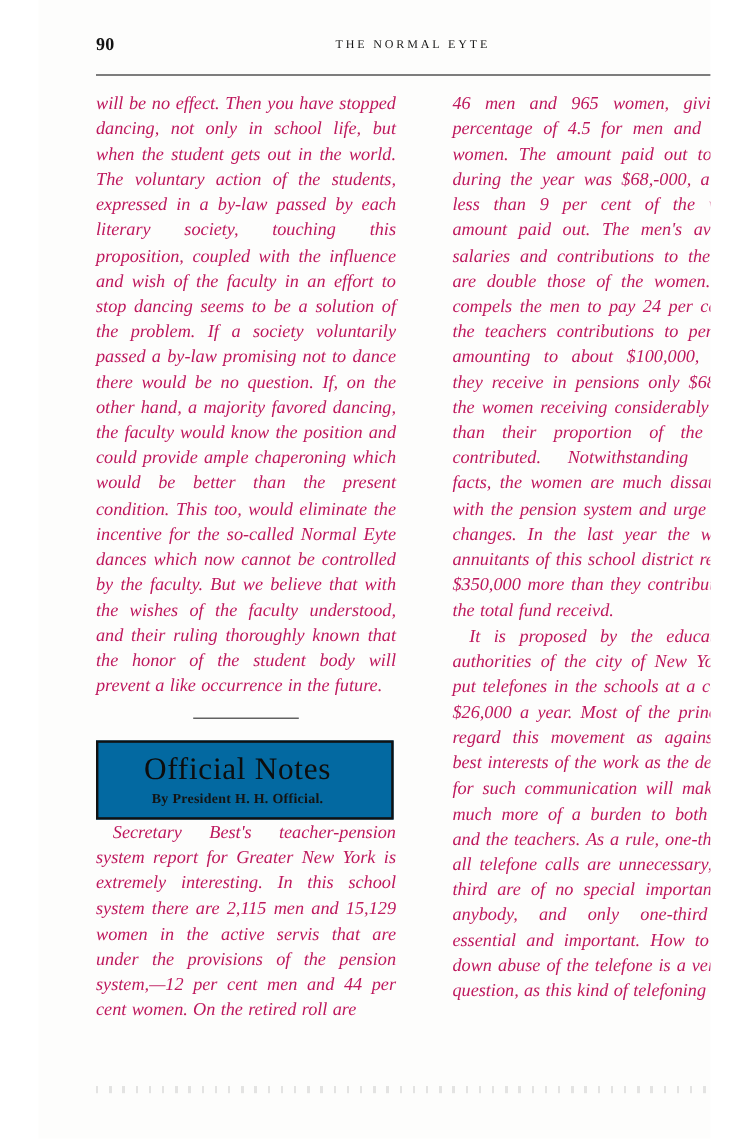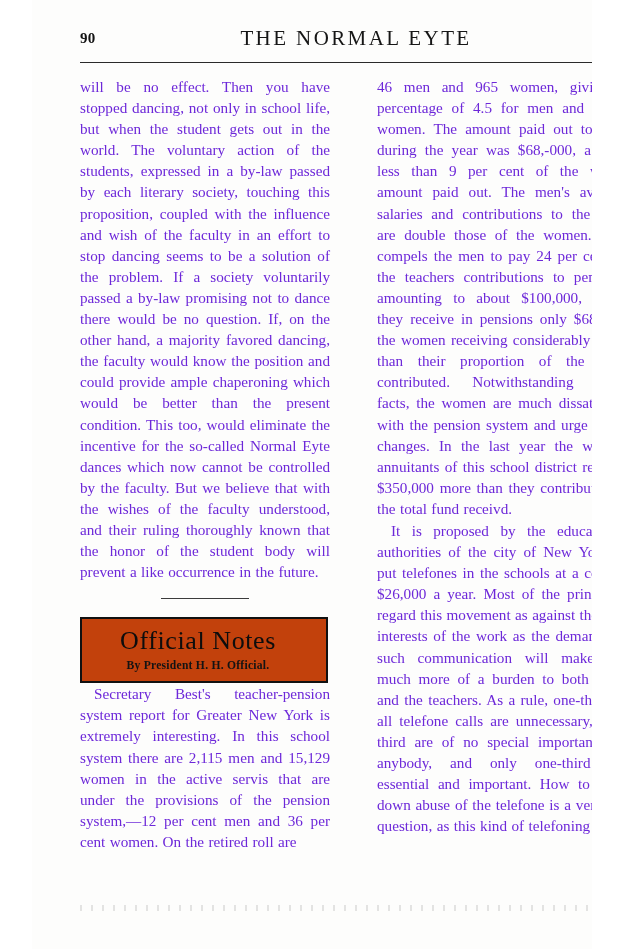--- a/index.html
+++ b/index.html
@@ -34,25 +34,25 @@
     left: 0;
     top: 0;
     font-size: 15px;
     font-weight: bold;
     letter-spacing: 0.2px;
     color: #131313;
     line-height: 20px;
   }
   .head-title {
     position: absolute;
-    left: 12px;
+    left: 0;
     top: 0;
     width: 528px;
     text-align: center;
-    font-size: 21px;
+    font-size: 10px;
     letter-spacing: 2.4px;
     color: #161616;
     line-height: 20px;
   }
   .head-rule {
     position: absolute;
     left: 48px;
     top: 62px;
     width: 530px;
     height: 1px;
@@ -73,24 +73,25 @@
   }
   .col-left  { left: 0px; }
   .col-right { left: 297px; }
 
   p.para {
     margin: 0 0 0 0;
     font-size: 15.2px;
     line-height: 21.1px;
     text-align: justify;
     text-align-last: left;
-    color: #6d28d9;
+    color: #be185d;
     word-spacing: 0.6px;
     -webkit-hyphens: none;
     hyphens: none;
+    font-style: italic;
   }
   p.para + p.para {
     margin-top: 1px;
   }
   p.indent {
     text-indent: 14px;
   }
 
   
   .short-rule {
@@ -101,21 +102,21 @@
   }
 
   
   .notes-box {
     margin-top: 18px;
     width: 248px;
     box-sizing: border-box;
     border: 2px solid #111111;
     padding: 7px 12px 7px 0;
     text-align: center;
-    background: #c2410c;
+    background: #0369a1;
   }
   .notes-title {
     font-size: 26px;
     letter-spacing: 0.6px;
     color: #0d0d0d;
     line-height: 30px;
     font-weight: normal;
     margin: 0;
   }
   .notes-byline {
@@ -161,21 +162,21 @@
     <div class="col col-left">
       <p class="para">will be no effect. Then you have stopped dancing, not only in school life, but when the student gets out in the world. The voluntary action of the students, expressed in a by-law passed by each literary society, touching this proposition, coupled with the influence and wish of the faculty in an effort to stop dancing seems to be a solution of the problem. If a society voluntarily passed a by-law promising not to dance there would be no question. If, on the other hand, a majority favored dancing, the faculty would know the position and could provide ample chaperoning which would be better than the present condition. This too, would eliminate the incentive for the so-called Normal Eyte dances which now cannot be controlled by the faculty. But we believe that with the wishes of the faculty understood, and their ruling thoroughly known that the honor of the student body will prevent a like occurrence in the future.</p>
 
       <div class="short-rule"></div>
 
       <div class="notes-box">
         <p class="notes-title">Official Notes</p>
         <p class="notes-byline">By President H. H. Official.</p>
       </div>
 
-      <p class="para indent after-box">Secretary Best's teacher-pension system report for Greater New York is extremely interesting. In this school system there are 2,115 men and 15,129 women in the active servis that are under the provisions of the pension system,—12 per cent men and 36 per cent women. On the retired roll are</p>
+      <p class="para indent after-box">Secretary Best's teacher-pension system report for Greater New York is extremely interesting. In this school system there are 2,115 men and 15,129 women in the active servis that are under the provisions of the pension system,—12 per cent men and 44 per cent women. On the retired roll are</p>
     </div>
 
     <div class="col col-right">
       <p class="para">46 men and 965 women, giving a percentage of 4.5 for men and 9 for women. The amount paid out to men during the year was $68,-000, a little less than 9 per cent of the whole amount paid out. The men's average salaries and contributions to the fund are double those of the women. This compels the men to pay 24 per cent of the teachers contributions to pensions amounting to about $100,000, while they receive in pensions only $68,000, the women receiving considerably more than their proportion of the fund contributed. Notwithstanding these facts, the women are much dissatisfied with the pension system and urge many changes. In the last year the women annuitants of this school district receivd $350,000 more than they contributed to the total fund receivd.</p>
       <p class="para indent">It is proposed by the educational authorities of the city of New York to put telefones in the schools at a cost of $26,000 a year. Most of the principals regard this movement as against the best interests of the work as the demand for such communication will make life much more of a burden to both them and the teachers. As a rule, one-third of all telefone calls are unnecessary, one-third are of no special importance to anybody, and only one-third are essential and important. How to keep down abuse of the telefone is a very big question, as this kind of telefoning</p>
     </div>
 
   </div>
 
   <div class="scan-noise noise-left"></div>

